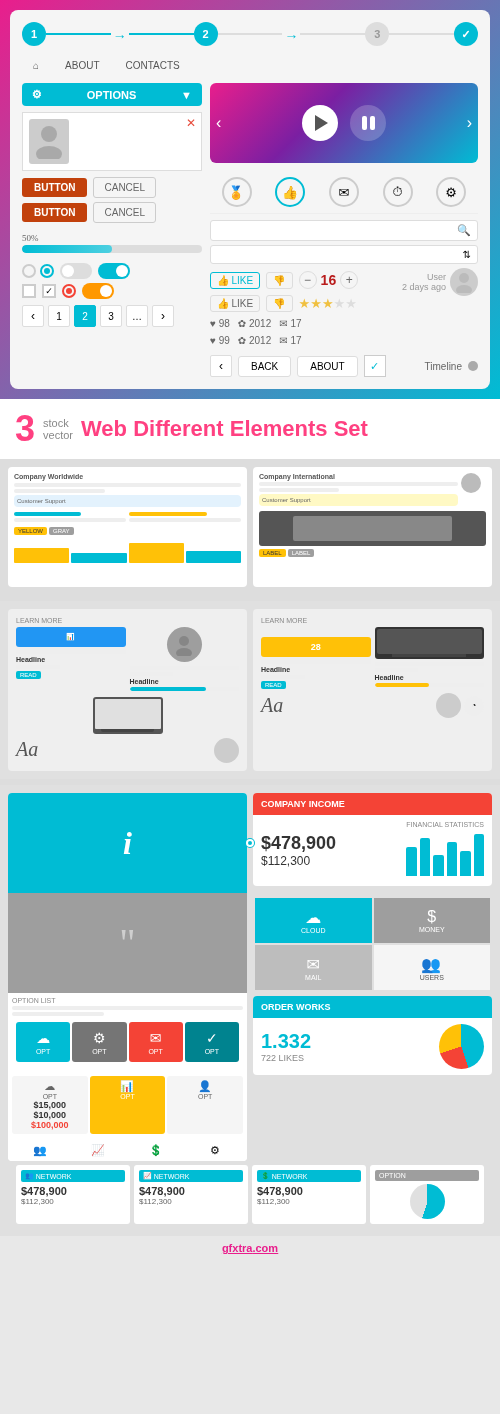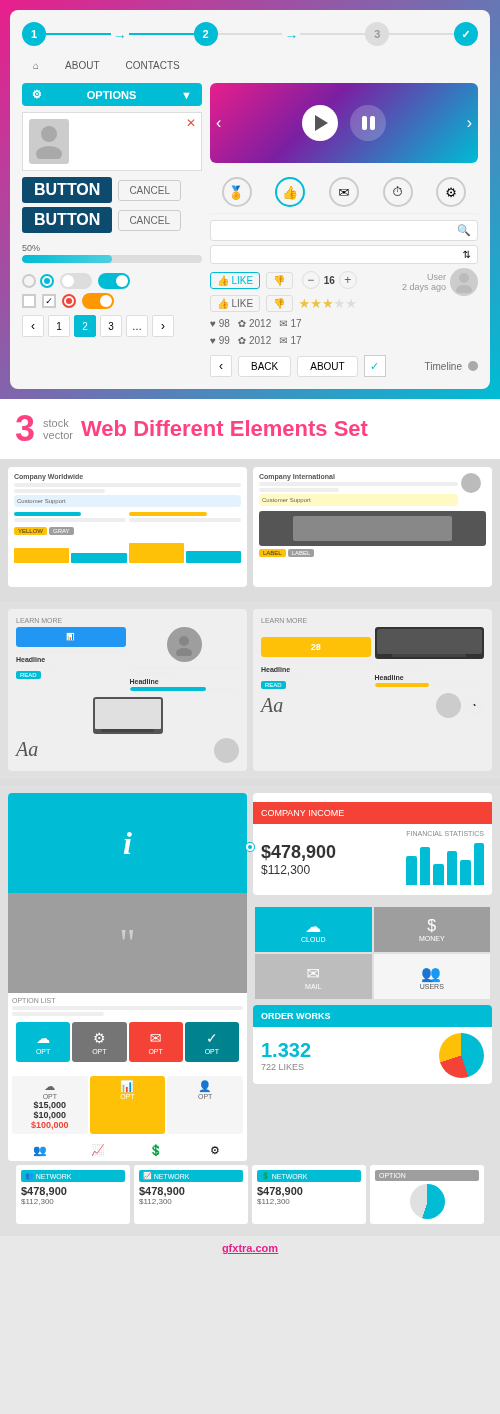--- a/index.html
+++ b/index.html
@@ -131,43 +131,44 @@
     }
 
     
     .btn-row {
       display: flex;
       gap: 6px;
       align-items: center;
       margin-bottom: 4px;
     }
     .btn-teal {
-      background: #0c4a6e;
+      background: #c2410c;
       color: white;
       border: none;
       padding: 4px 12px;
       border-radius: 3px;
-      font-size: 16px;
+      font-size: 10px;
       font-weight: bold;
       cursor: pointer;
       min-width: 55px;
     }
     .btn-cancel {
       background: transparent;
       color: #666;
       border: 1px solid #ccc;
       padding: 4px 10px;
       border-radius: 3px;
       font-size: 10px;
       cursor: pointer;
     }
 
     
     .progress-section {
       margin: 10px 0;
+      font-family: Liberation Serif, serif;
     }
     .progress-label {
       font-size: 9px;
       color: #666;
       margin-bottom: 2px;
     }
     .progress-bar-outer {
       height: 8px;
       background: #ddd;
       border-radius: 4px;
@@ -410,21 +411,21 @@
       width: 18px;
       height: 18px;
       border-radius: 50%;
       border: 1px solid #ddd;
       display: flex;
       align-items: center;
       justify-content: center;
       font-size: 12px;
       cursor: pointer;
     }
-    .counter-val { font-size: 10px; font-weight: bold; color: #404040; }
+    .counter-val { font-size: 14px; font-weight: bold; color: #b91c1c; }
 
     
     .stars { color: #f0c040; font-size: 13px; }
     .star-empty { color: #ddd; }
 
     
     .stats-row {
       display: flex;
       gap: 8px;
       align-items: center;
@@ -685,22 +686,21 @@
       background: white;
       border-radius: 4px;
       overflow: hidden;
       margin-bottom: 6px;
     }
     .card-header-red {
       background: #f44336;
       padding: 6px 8px;
       color: white;
       font-size: 9px;
-      font-weight: normal;
-      margin-top: 9px;
+      font-weight: bold;
     }
     .card-header-teal {
       background: #00bcd4;
       padding: 6px 8px;
       color: white;
       font-size: 9px;
       font-weight: bold;
     }
     .card-body {
       padding: 6px 8px;

